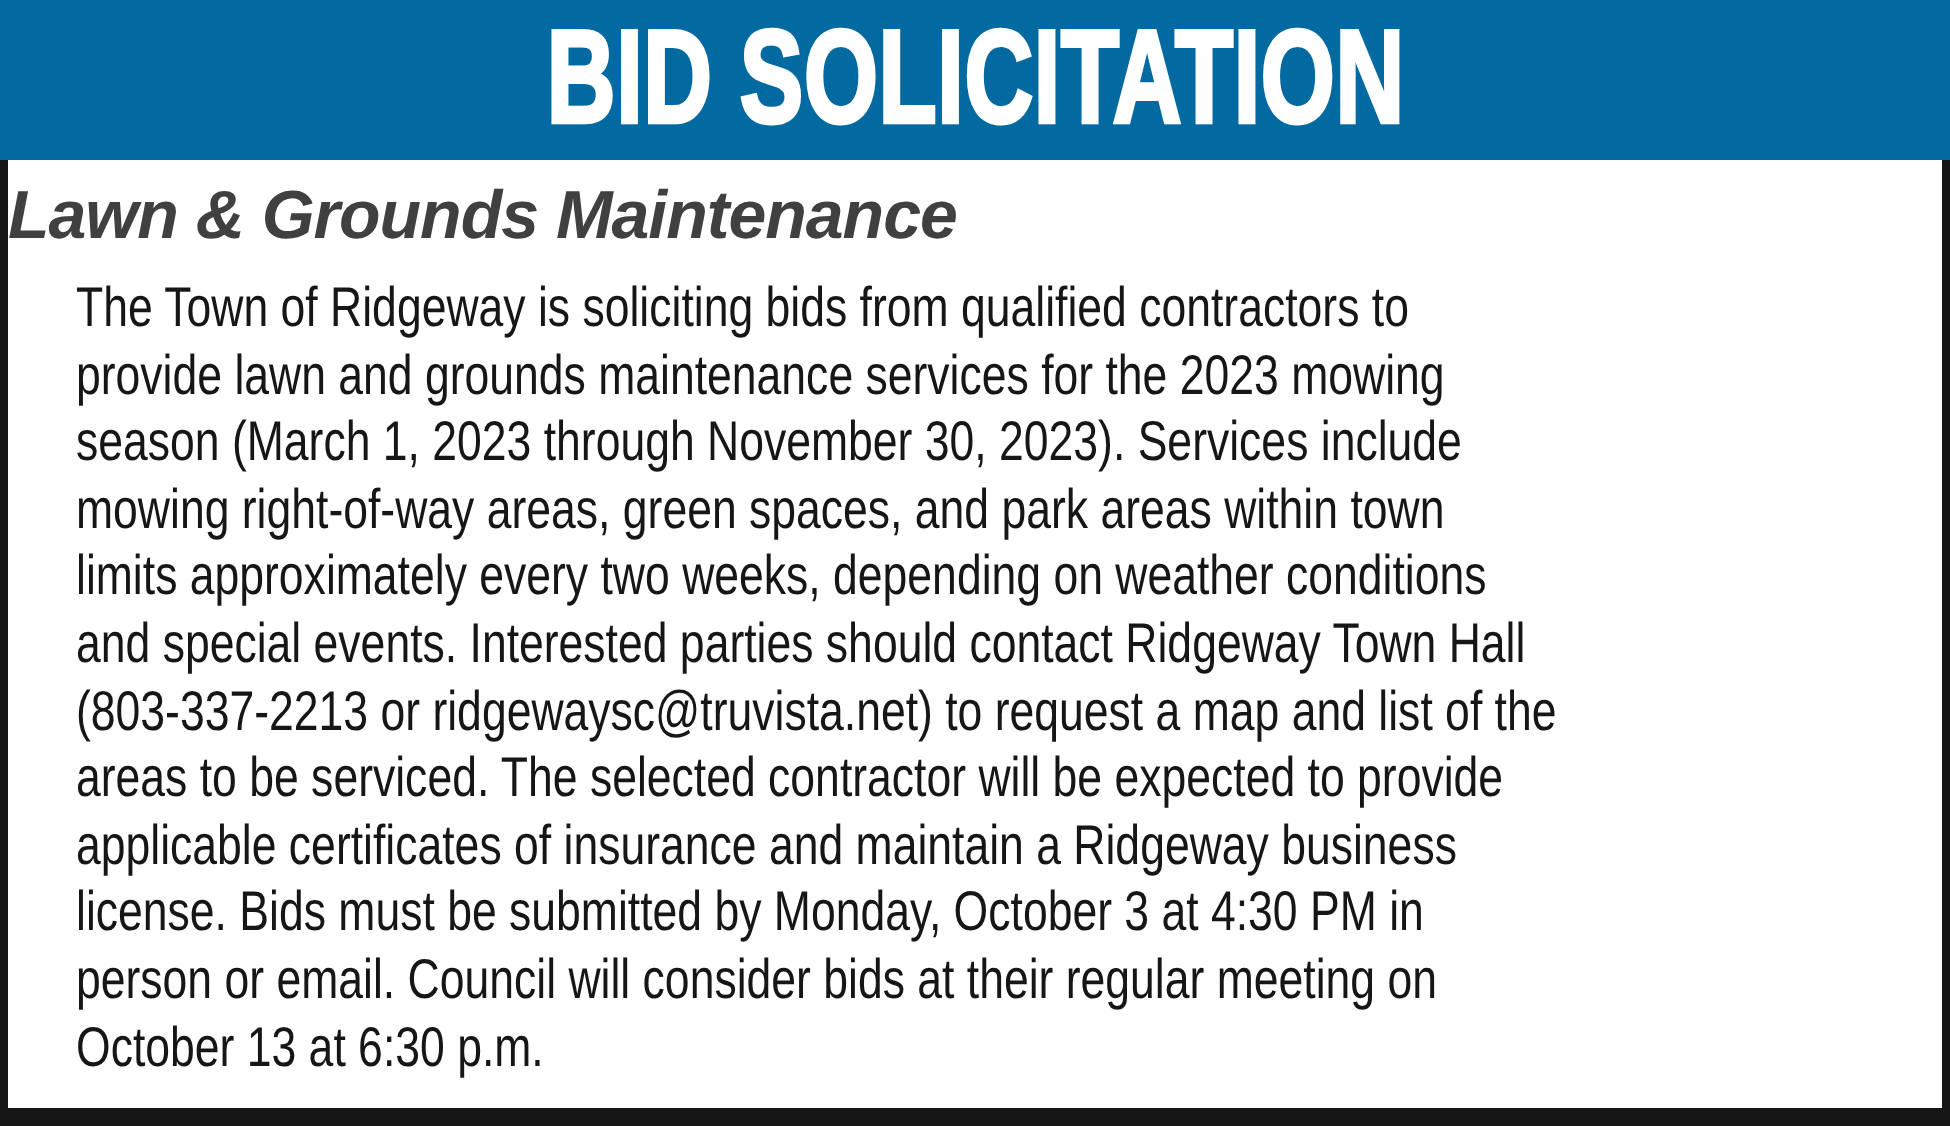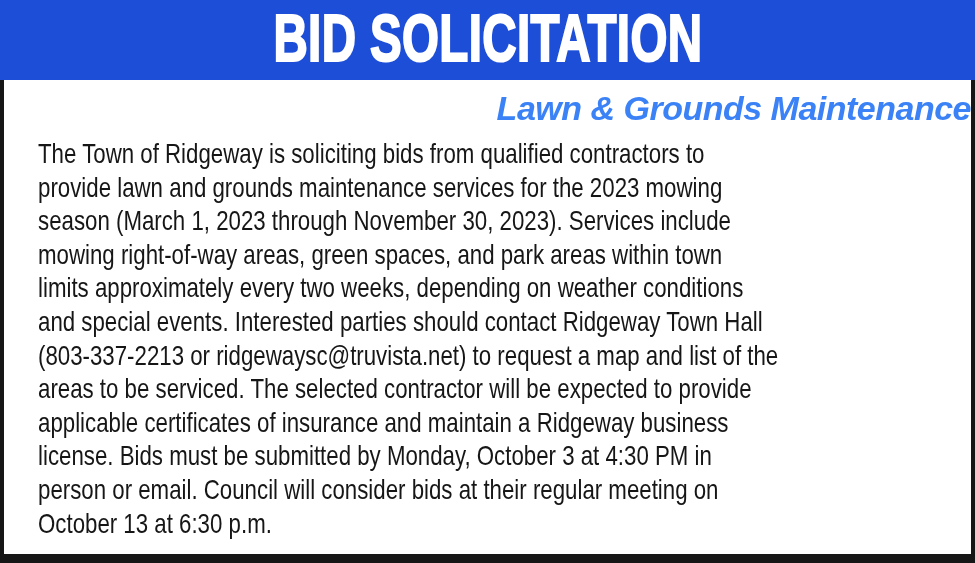--- a/index.html
+++ b/index.html
@@ -9,21 +9,21 @@
     height: 563px;
     background: #ffffff;
     overflow: hidden;
     font-family: "Liberation Sans", sans-serif;
   }
   .header {
     position: absolute;
     top: 0; left: 0;
     width: 100%;
     height: 80px;
-    background: #1d4ed8;
+    background: #0369a1;
     display: flex;
     align-items: center;
     justify-content: center;
   }
   .header-title {
     color: #ffffff;
     font-weight: 700;
     font-size: 66px;
     line-height: 1;
     white-space: nowrap;
@@ -36,25 +36,25 @@
     position: absolute;
     top: 80px; left: 0; right: 0; bottom: 0;
     background: #ffffff;
     border-left: 4px solid #161616;
     border-right: 4px solid #161616;
     border-bottom: 9px solid #161616;
     box-sizing: border-box;
   }
   .subtitle {
     margin-top: 9px;
-    text-align: right;
+    text-align: left;
     font-size: 34px;
     font-weight: 700;
     font-style: italic;
-    color: #3b82f6;
+    color: #404040;
     letter-spacing: -0.5px;
   }
   .body-text {
     position: absolute;
     left: 34px;
     top: 57px;
     width: 1125px;
     font-size: 28px;
     line-height: 33.6px;
     color: #161616;

